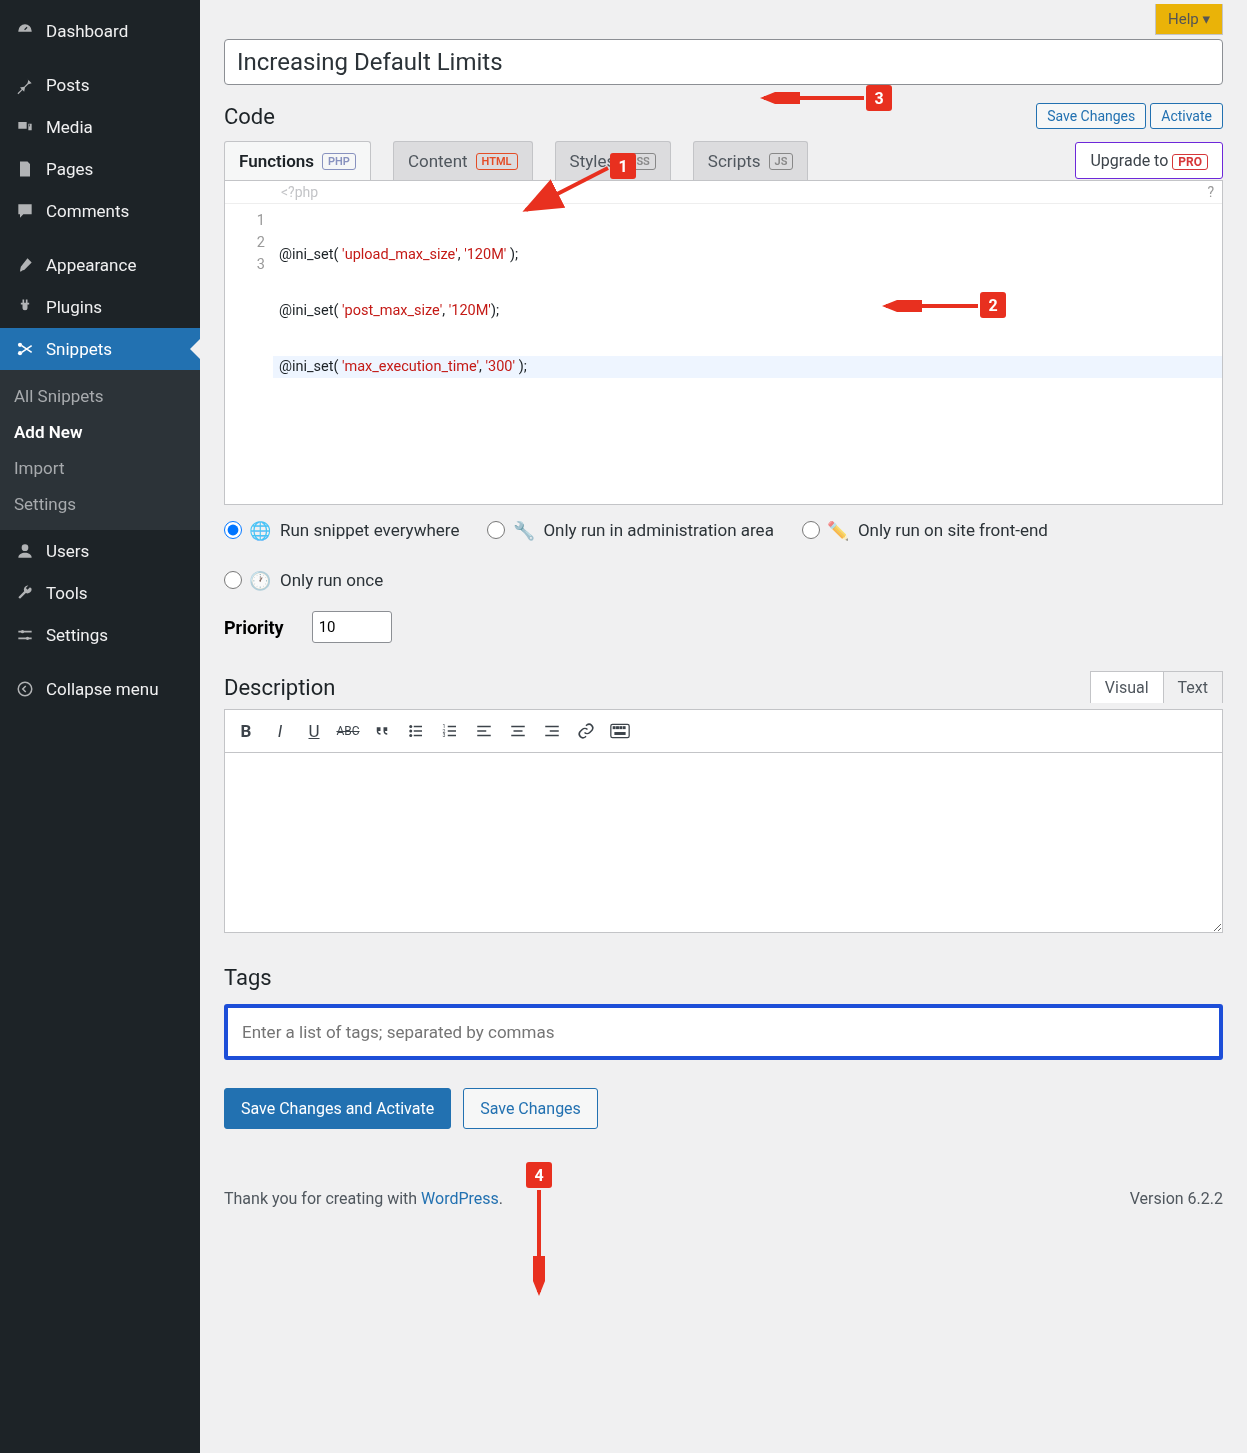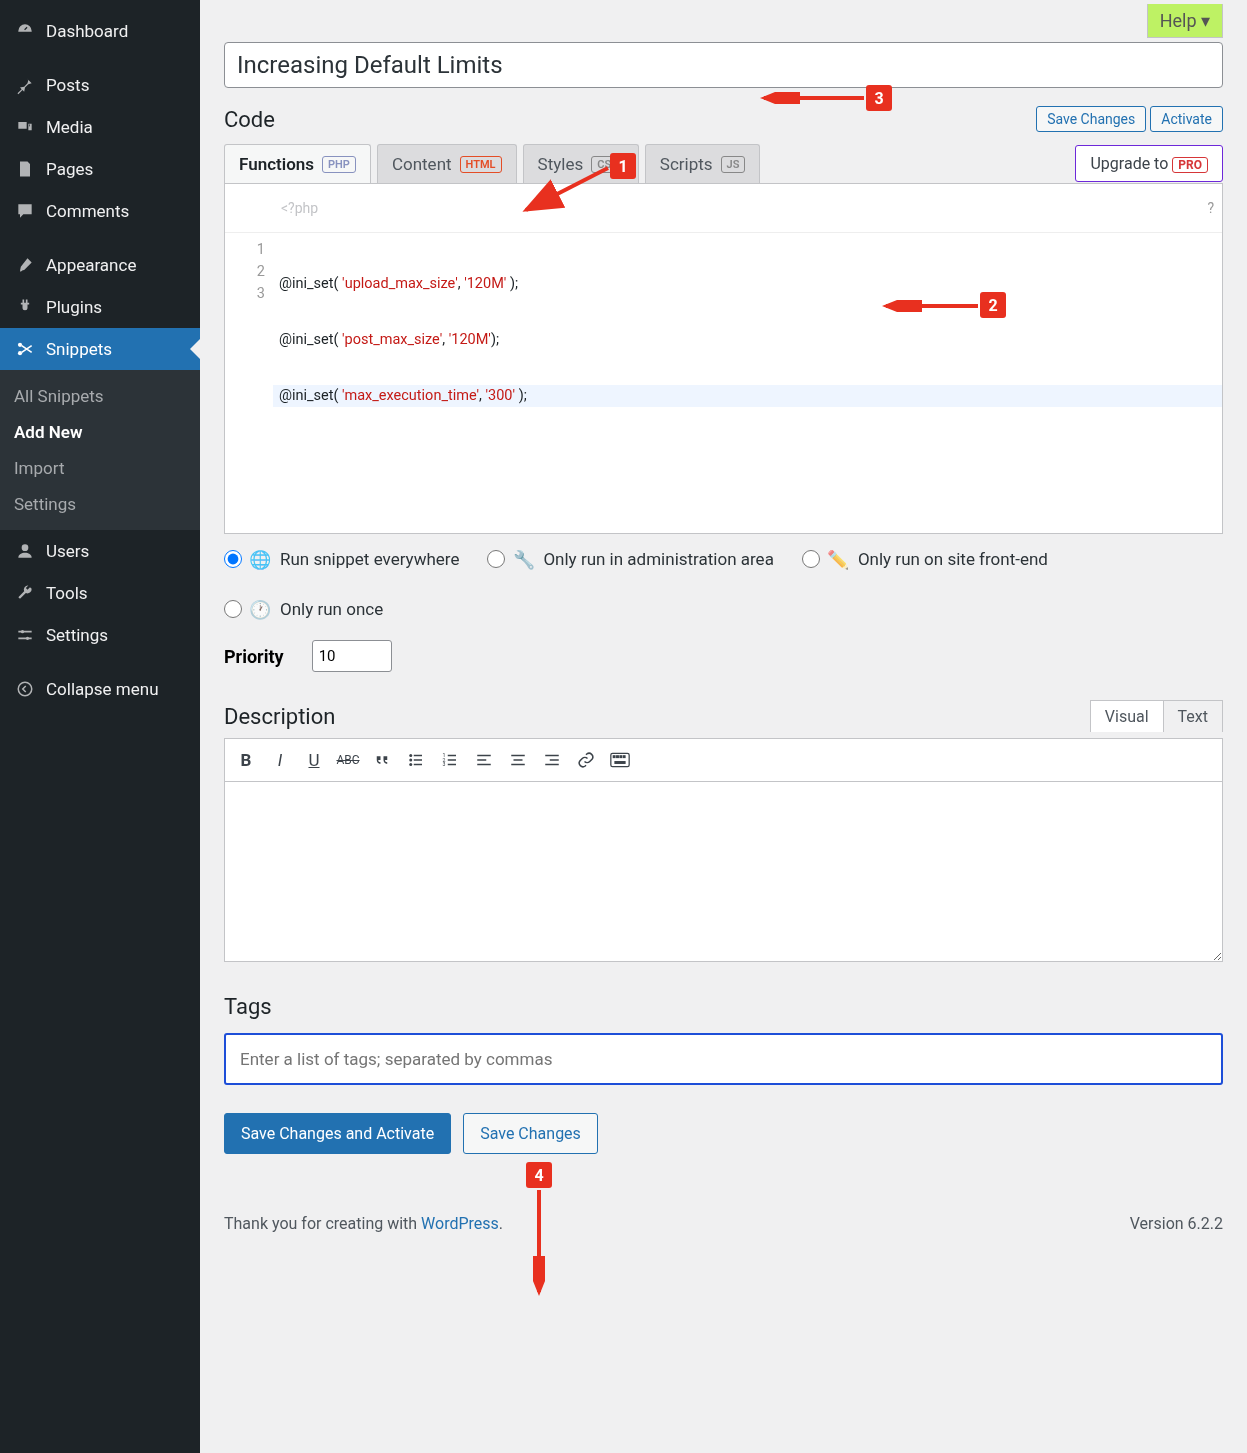--- a/index.html
+++ b/index.html
@@ -9,38 +9,38 @@
 .sidebar-item.active{background:#2271b1;color:#fff;position:relative}
 .sidebar-item.active::after{content:"";position:absolute;right:0;top:50%;transform:translateY(-50%);border:10px solid transparent;border-right-color:#f0f0f1}
 .submenu{background:#2c3338;padding:8px 0}
 .submenu-item{padding:8px 14px;font-size:17px;color:#a7aaad;cursor:pointer}
 .submenu-item.current{color:#fff;font-weight:600}
 .sep{height:12px}
 .icon{width:22px;height:22px;display:inline-flex;align-items:center;justify-content:center;opacity:.7;font-size:18px}
 .sidebar-item.active .icon{opacity:1}
 .main{flex:1;padding:0 24px 40px;position:relative;max-width:1047px}
 .topbar{display:flex;justify-content:flex-end;padding:4px 0}
-.help-btn{background:#bef264;border:1px solid #c3c4c7;border-top:none;padding:6px 12px;font-size:18px;color:#555;cursor:pointer}
+.help-btn{background:#eab308;border:1px solid #c3c4c7;border-top:none;padding:6px 12px;font-size:15px;color:#555;cursor:pointer}
 .page-title{font-size:28px;font-weight:400;color:#1d2327;margin:10px 0 18px}
 .title-input{width:100%;font-size:24px;padding:8px 12px;border:1px solid #8c8f94;border-radius:4px;color:#2c3338}
 .section-head{display:flex;justify-content:space-between;align-items:center;margin:18px 0 10px}
 .section-title{font-size:22px;font-weight:400;color:#1d2327}
 .btn{border:1px solid #2271b1;color:#2271b1;background:#f6f7f7;padding:4px 10px;font-size:14px;border-radius:3px;cursor:pointer}
-.tabs{display:flex;gap:6px;margin:12px 0 0;align-items:center}
+.tabs{display:flex;gap:22px;margin:12px 0 0;align-items:center}
 .tab{border:1px solid #c3c4c7;border-bottom:none;background:#dcdcde;padding:9px 14px;border-radius:3px 3px 0 0;font-size:17px;color:#50575e;cursor:pointer;display:flex;gap:8px;align-items:center}
 .tab.active{background:#f6f7f7;color:#1d2327;font-weight:600}
 .tab .badge{font-size:11px;border:1px solid;border-radius:3px;padding:1px 5px;font-weight:600}
 .badge-php{color:#8892bf;border-color:#8892bf}
 .badge-html{color:#e44d26;border-color:#e44d26}
 .badge-css{color:#888;border-color:#888}
 .badge-js{color:#888;border-color:#888}
 .upgrade{margin-left:auto;border:1px solid #6d28d9;padding:8px 14px;font-size:16px;color:#3c434a;background:#fff;border-radius:3px}
 .pro-badge{color:#d63638;border:1px solid #d63638;border-radius:3px;padding:0 5px;font-size:12px;font-weight:700}
 .editor-wrap{border:1px solid #c3c4c7;background:#fff}
-.editor-header{color:#c3c4c7;font-family:monospace;font-size:14px;padding:16px 8px;border-bottom:1px solid #eee;display:flex}
+.editor-header{color:#c3c4c7;font-family:monospace;font-size:14px;padding:3px 8px;border-bottom:1px solid #eee;display:flex}
 .editor-header .gutter{width:48px}
 .editor-header .q{margin-left:auto;color:#999}
 .editor-body{display:flex;min-height:300px;font-family:Consolas,Monaco,monospace;font-size:14.5px}
 .gutter{width:48px;background:#fff;text-align:right;color:#999;padding:6px 8px 6px 0;border-right:0}
 .gutter div{height:22px;line-height:22px}
 .code{flex:1;padding:6px 0;white-space:pre}
 .code-line{height:22px;line-height:22px;padding:0 6px}
 .code-line.hl{background:#eef5ff}
 .fn{color:#1d2327}
 .str{color:#c41a16}
@@ -52,21 +52,21 @@
 .priority-row{display:flex;align-items:center;gap:28px;margin:6px 0 28px}
 .priority-row label{font-weight:700;font-size:18px}
 .priority-row input{width:80px;padding:6px;border:1px solid #8c8f94;border-radius:3px;font-size:15px}
 .desc-head{display:flex;justify-content:space-between;align-items:center;margin-bottom:6px}
 .desc-tabs{display:flex;border:1px solid #c3c4c7;border-bottom:none}
 .desc-tab{padding:6px 14px;background:#f0f0f1;border-left:1px solid #c3c4c7;font-size:16px;cursor:pointer;color:#50575e}
 .desc-tab:first-child{border-left:none;background:#fff}
 .toolbar{border:1px solid #c3c4c7;background:#fff;display:flex;gap:4px;padding:6px}
 .tb-btn{width:30px;height:30px;display:inline-flex;align-items:center;justify-content:center;color:#3c434a;cursor:pointer;font-size:17px;font-family:serif}
 .desc-area{width:100%;min-height:180px;border:1px solid #c3c4c7;border-top:none;resize:vertical;padding:10px;font-size:15px}
-.tags-input{width:100%;border:2px solid #1d4ed8;border-radius:3px;padding:14px 14px;font-size:17px;margin-top:14px;color:#7f1d1d}
+.tags-input{width:100%;border:4px solid #1d4ed8;border-radius:3px;padding:14px 14px;font-size:17px;margin-top:14px;color:#7f1d1d}
 .bottom-buttons{display:flex;gap:12px;margin-top:28px}
 .big-btn{padding:10px 16px;font-size:16px;border-radius:3px;cursor:pointer}
 .big-btn.primary{background:#2271b1;color:#fff;border:1px solid #2271b1}
 .big-btn.secondary{background:#f6f7f7;color:#2271b1;border:1px solid #2271b1}
 .footer{display:flex;justify-content:space-between;margin-top:60px;color:#50575e;font-size:16px}
 .footer a{color:#2271b1;text-decoration:none}
 .callout{position:absolute;width:26px;height:26px;background:#e8301f;color:#fff;font-weight:700;border-radius:3px;display:inline-flex;align-items:center;justify-content:center;font-size:16px;z-index:10}
 .arrow{position:absolute;pointer-events:none}
 </style>
 </head>

